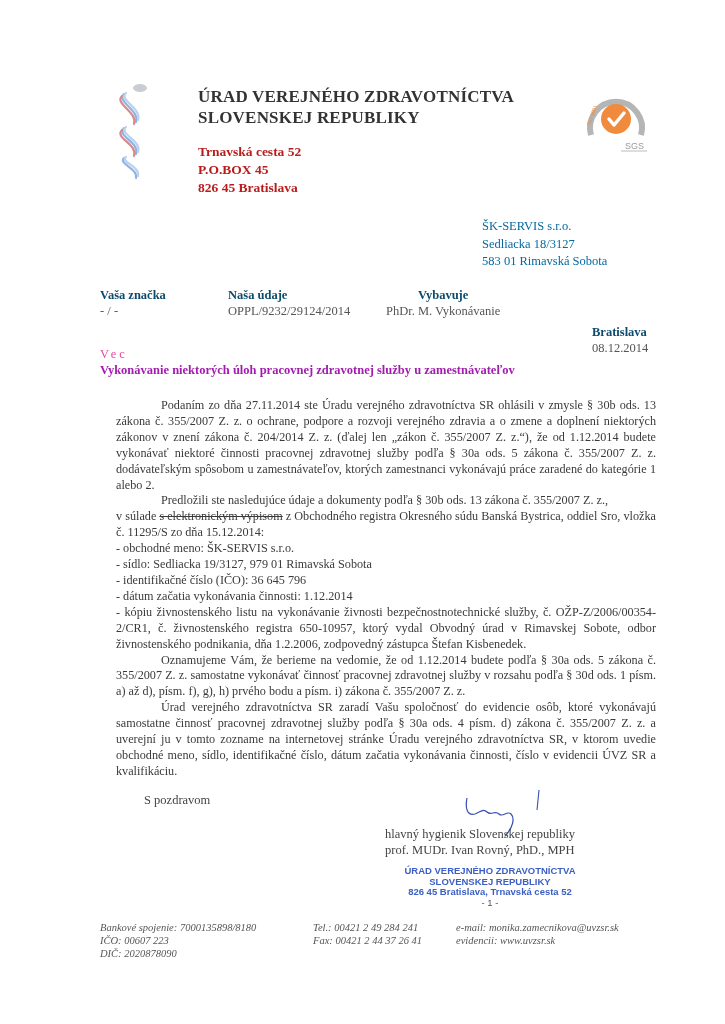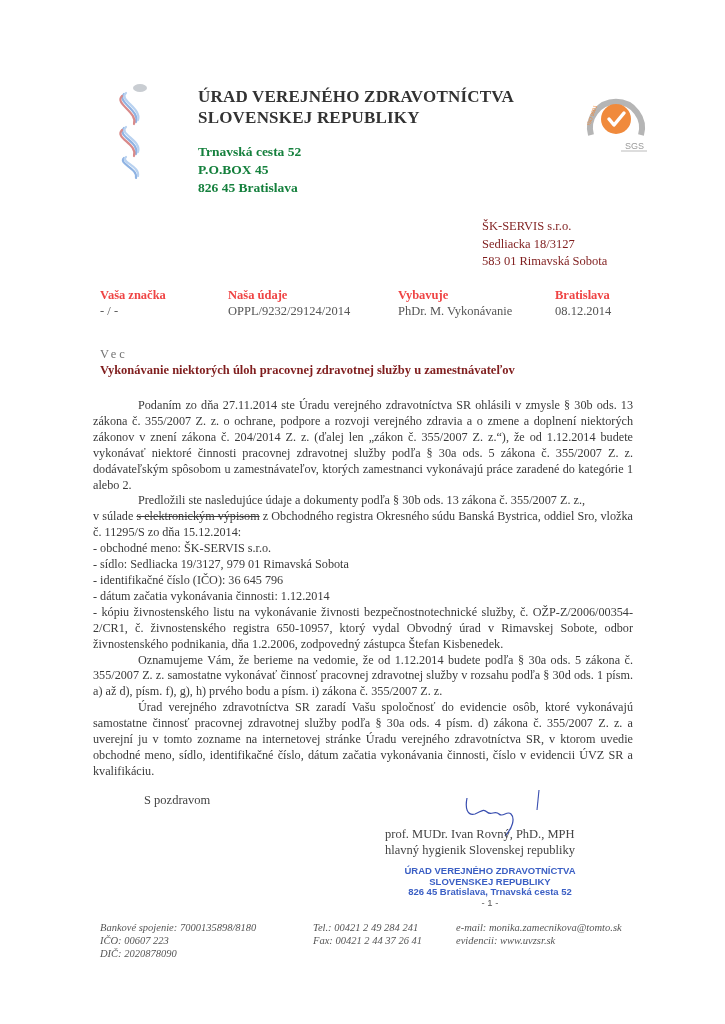--- a/index.html
+++ b/index.html
@@ -3,31 +3,31 @@
 <meta charset="utf-8">
 <style>
   html, body { margin: 0; padding: 0; background: #ffffff; }
   body {
     width: 725px; height: 1024px; position: relative; overflow: hidden;
     font-family: "Liberation Serif", serif; color: #2a2a2a;
   }
   .abs { position: absolute; }
   .logo { left: 110px; top: 80px; width: 50px; height: 100px; }
   .head-title { left: 198px; top: 86px; font-size: 17px; font-weight: bold; line-height: 21px; color: #333; letter-spacing: 0.2px; }
-  .head-addr { left: 198px; top: 143px; font-size: 13.5px; font-weight: bold; line-height: 18px; color: #15803d; }
+  .head-addr { left: 198px; top: 143px; font-size: 13.5px; font-weight: bold; line-height: 18px; color: #b91c1c; }
   .sgs { left: 583px; top: 83px; width: 66px; height: 70px; }
-  .recipient { left: 482px; top: 218px; font-size: 12.5px; line-height: 17.5px; color: #7f1d1d; }
+  .recipient { left: 482px; top: 218px; font-size: 12.5px; line-height: 17.5px; color: #0369a1; }
   .refs { left: 100px; top: 287px; width: 530px; font-size: 12.5px; line-height: 16px; }
   .ref-col { position: absolute; top: 0; }
-  .ref-col .lbl { font-weight: bold; color: #ef4444; }
+  .ref-col .lbl { font-weight: bold; color: #0c4a6e; }
   .ref-col .val { color: #555; }
   .subject { left: 100px; top: 346px; width: 540px; font-size: 12.5px; line-height: 16px; }
-  .subject .vec { letter-spacing: 3px; color: #737373; }
-  .subject .title { font-weight: bold; color: #7f1d1d; }
-  .body-text { left: 93px; top: 398px; width: 540px; font-size: 12.2px; line-height: 15.9px; text-align: justify; color: #3a3a3a; }
+  .subject .vec { letter-spacing: 3px; color: #ec4899; }
+  .subject .title { font-weight: bold; color: #a21caf; }
+  .body-text { left: 116px; top: 398px; width: 540px; font-size: 12.2px; line-height: 15.9px; text-align: justify; color: #3a3a3a; }
   .body-text p { margin: 0; }
   .body-text .ind { text-indent: 45px; }
   .body-text .gap { }
   .body-text .strike { text-decoration: line-through; text-decoration-thickness: 0.5px; }
   .greeting { left: 144px; top: 793px; font-size: 12.5px; color: #444; }
   .signature { left: 455px; top: 788px; width: 100px; height: 50px; }
   .signer { left: 385px; top: 826px; font-size: 12.5px; line-height: 16px; color: #444; }
   .stamp { left: 390px; top: 866px; width: 200px; text-align: center; font-family: "Liberation Sans", sans-serif; font-size: 9.5px; line-height: 10.5px; color: #3b5fc4; }
   .stamp .s1 { font-weight: bold; }
   .footer { top: 921px; font-size: 10.5px; line-height: 13px; font-style: italic; color: #555; }
@@ -81,25 +81,25 @@
 
 <div class="abs refs">
   <div class="ref-col" style="left:0;">
     <div class="lbl">Vaša značka</div>
     <div class="val">- / -</div>
   </div>
   <div class="ref-col" style="left:128px;">
     <div class="lbl">Naša údaje</div>
     <div class="val">OPPL/9232/29124/2014</div>
   </div>
-  <div class="ref-col" style="left:298px;">
+  <div class="ref-col" style="left:286px;text-align:center;">
     <div class="lbl">Vybavuje</div>
     <div class="val">PhDr. M. Vykonávanie</div>
   </div>
-  <div class="ref-col" style="left:455px;">
+  <div class="ref-col" style="left:492px;margin-top:37px;">
     <div class="lbl">Bratislava</div>
     <div class="val">08.12.2014</div>
   </div>
 </div>
 
 <div class="abs subject">
   <div class="vec">Vec</div>
   <div class="title">Vykonávanie niektorých úloh pracovnej zdravotnej služby u zamestnávateľov</div>
 </div>
 
@@ -119,36 +119,36 @@
 <div class="abs greeting">S pozdravom</div>
 
 <div class="abs signature">
   <svg width="100" height="50" viewBox="0 0 100 50">
     <path d="M12 10 C10 20, 12 28, 20 26 C26 24, 28 20, 32 24 C36 28, 40 22, 44 26 C48 30, 52 22, 56 26 C60 30, 58 40, 50 48" fill="none" stroke="#3a4fb0" stroke-width="1.2"></path>
     <path d="M84 2 L82 22" fill="none" stroke="#3a4fb0" stroke-width="1.1"></path>
   </svg>
 </div>
 
 <div class="abs signer">
+  <div>hlavný hygienik Slovenskej republiky</div>
   <div>prof. MUDr. Ivan Rovný, PhD., MPH</div>
-  <div>hlavný hygienik Slovenskej republiky</div>
 </div>
 
 <div class="abs stamp">
   <div class="s1">ÚRAD VEREJNÉHO ZDRAVOTNÍCTVA</div>
   <div class="s1">SLOVENSKEJ REPUBLIKY</div>
   <div class="s1">826 45 Bratislava, Trnavská cesta 52</div>
   <div style="color:#555;">- 1 -</div>
 </div>
 
 <div class="abs footer" style="left:100px;">
   <div>Bankové spojenie: 7000135898/8180</div>
   <div>IČO: 00607 223</div>
   <div>DIČ: 2020878090</div>
 </div>
 <div class="abs footer" style="left:313px;">
   <div>Tel.: 00421 2 49 284 241</div>
   <div>Fax: 00421 2 44 37 26 41</div>
 </div>
 <div class="abs footer" style="left:456px;">
-  <div>e-mail: monika.zamecnikova@tomto.sk</div>
+  <div>e-mail: monika.zamecnikova@uvzsr.sk</div>
   <div>evidencii: www.uvzsr.sk</div>
 </div>
 
 </body></html>

